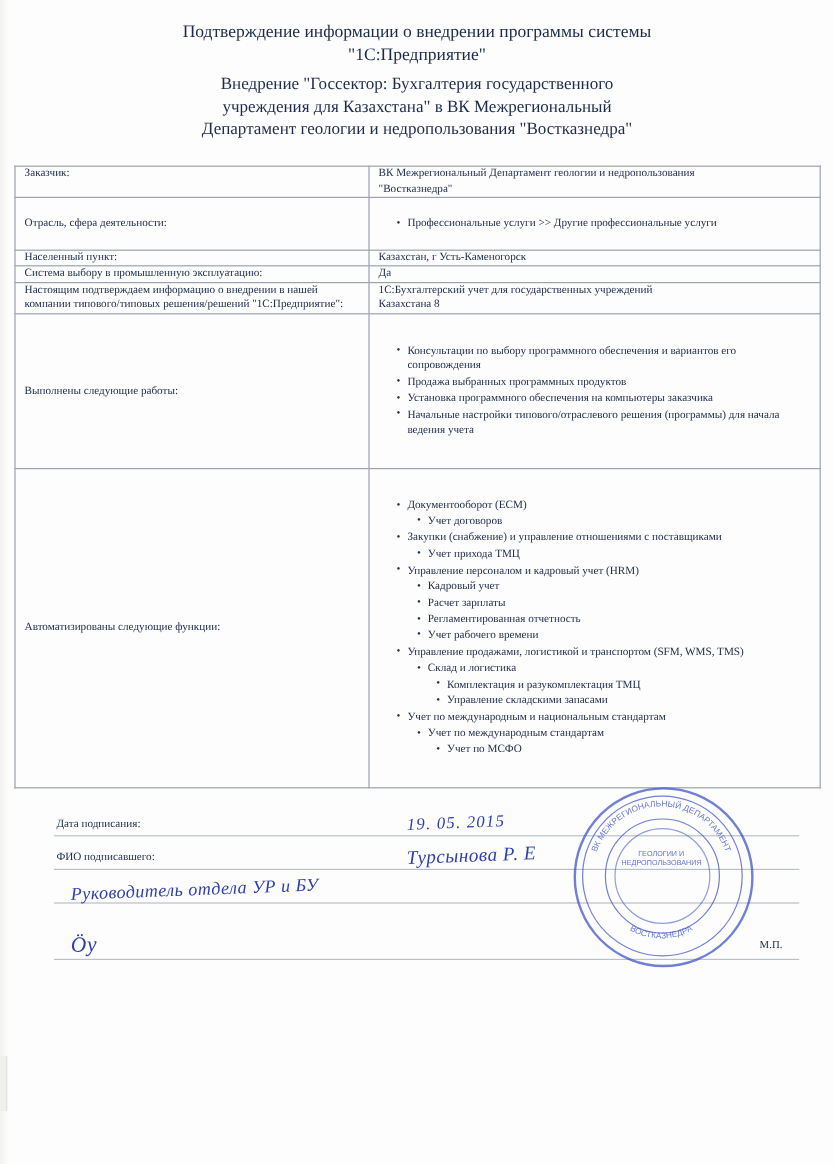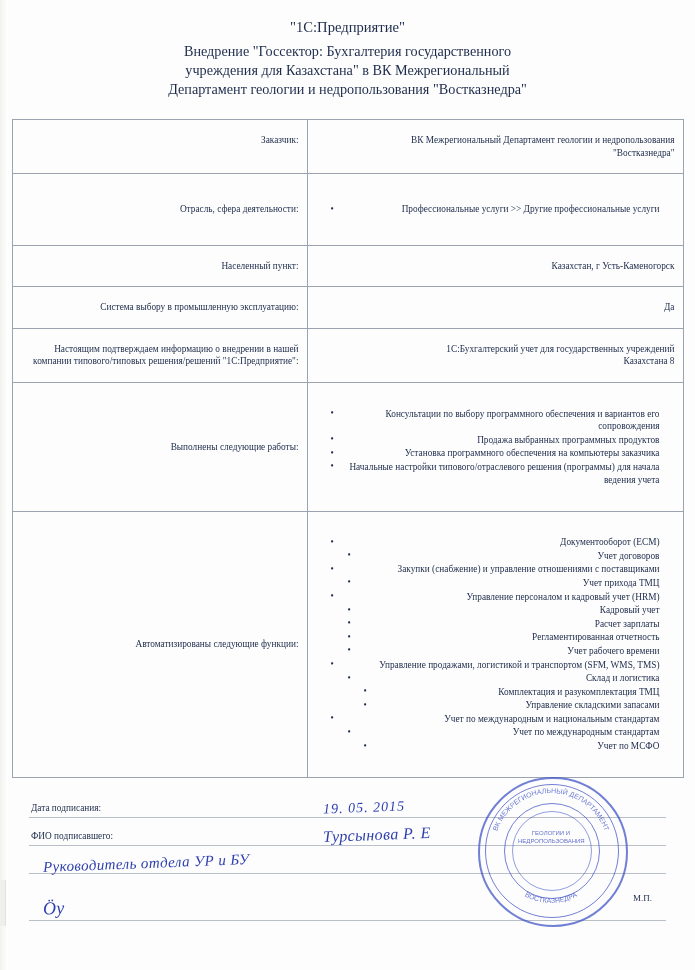--- a/index.html
+++ b/index.html
@@ -63,26 +63,25 @@
 
   table.doc {
     border-collapse: collapse;
     width: 637px;
     margin: 14px auto 0 auto;
     table-layout: fixed;
   }
   table.doc td {
     border: 1px solid #9aa3b0;
     vertical-align: middle;
-    padding: 14px 8px;
+    padding: 0 8px;
     font-size: 9.3px;
     line-height: 12.5px;
     color: #22304f;
     font-family: "Liberation Serif", serif;
-    text-align: right;
   }
   td.label {
     width: 278px;
   }
   td.value {
     width: 359px;
   }
   td.value.top, td.label.top {
     vertical-align: top;
   }
@@ -112,20 +111,21 @@
   .sign-block {
     width: 637px;
     margin: 12px auto 0 auto;
     position: relative;
   }
   .sign-row {
     display: flex;
     align-items: flex-end;
     height: 27px;
     border-bottom: 1px solid #b9c0ca;
+    margin-left: 16px;
   }
   .sign-row:last-child { border-bottom: none; }
   .sign-label {
     width: 278px;
     font-size: 9.3px;
     color: #22304f;
     padding-bottom: 4px;
     padding-left: 2px;
   }
   .sign-value {
@@ -186,34 +186,35 @@
     left: 0;
     top: 0;
     width: 146px;
     height: 146px;
     color: #3a4fc4;
     opacity: 0.75;
   }
   .mp {
     position: absolute;
     right: 14px;
-    bottom: 18px;
+    bottom: 8px;
     font-size: 9px;
     color: #22304f;
   }
 </style>
 </head>
 <body>
 
 <div class="page">
 
   <div class="edge-artifact"></div>
   <div class="edge-tick"></div>
 
   <div class="title-block">
+    <div class="title-line l1">Подтверждение информации о внедрении программы системы</div>
     <div class="title-line l2">"1С:Предприятие"</div>
     <div class="title-sub">Внедрение "Госсектор: Бухгалтерия государственного</div>
     <div class="title-sub" style="margin-top:0">учреждения для Казахстана" в ВК Межрегиональный</div>
     <div class="title-sub" style="margin-top:0">Департамент геологии и недропользования "Востказнедра"</div>
   </div>
 
   <table class="doc">
     <tbody>
 
       <tr>

